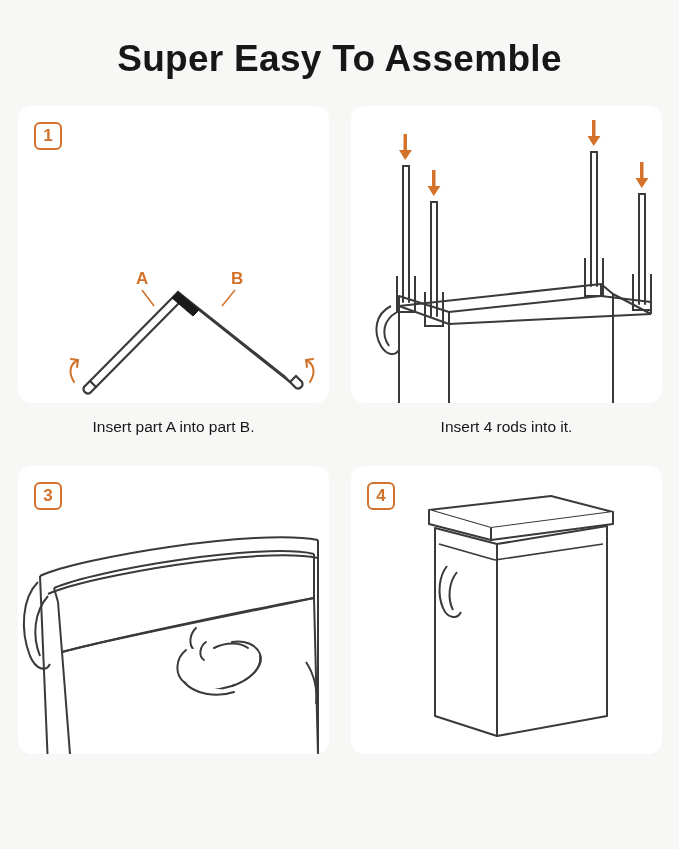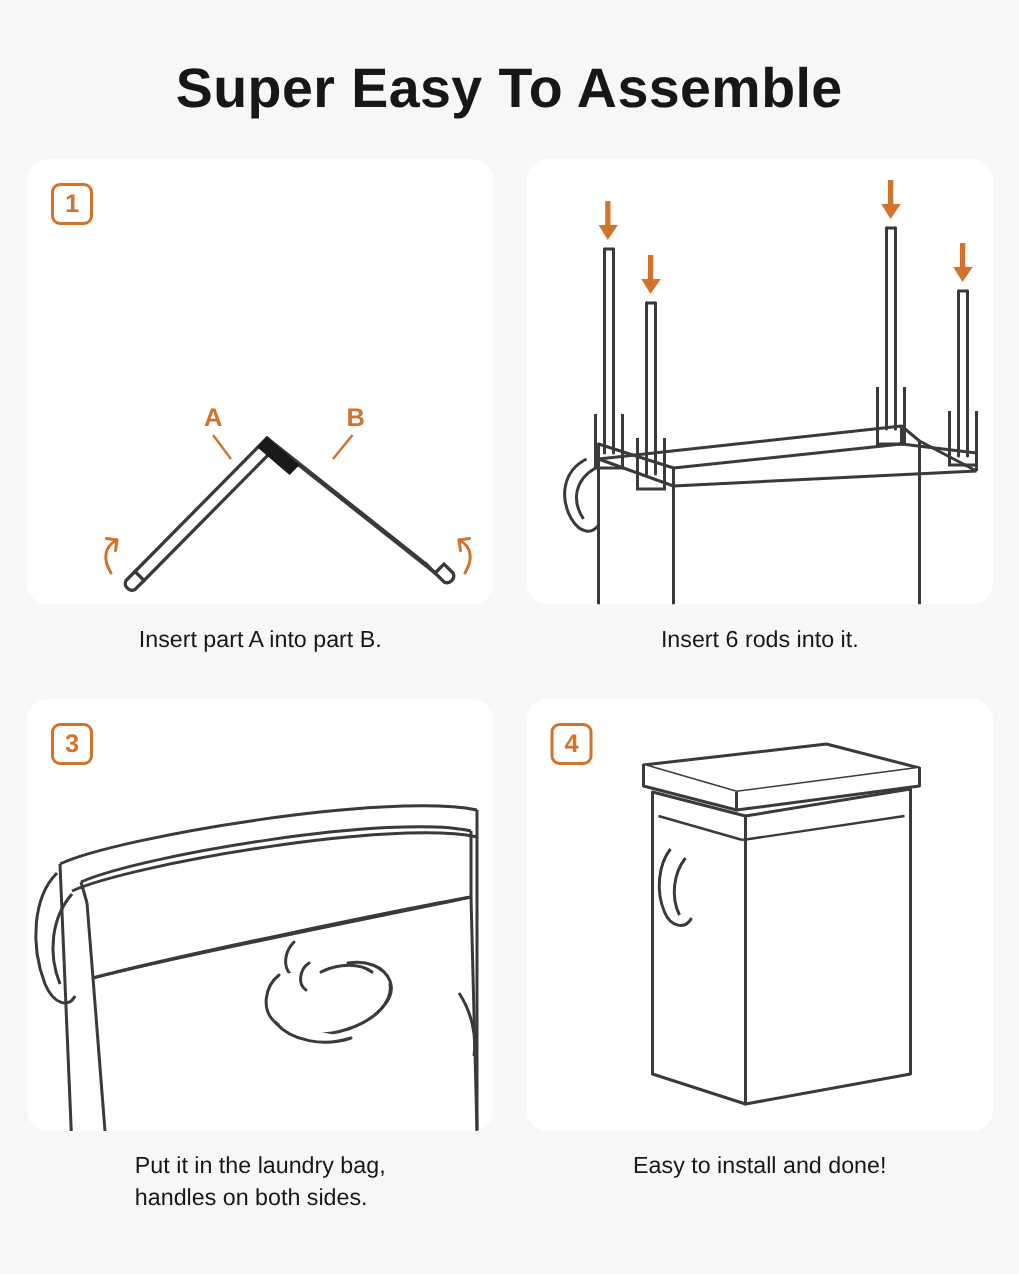--- a/index.html
+++ b/index.html
@@ -206,21 +206,21 @@
               <path d="M236.5,30 L249.5,30 L242.7,40 Z"></path>
             </g>
             <g>
               <rect x="289" y="56" width="3.5" height="18"></rect>
               <path d="M284.5,72 L297.5,72 L290.7,82 Z"></path>
             </g>
           </g>
         </svg>
 
       </div>
-      <div class="caption">Insert 6 rods into it.</div>
+      <div class="caption">Insert 4 rods into it.</div>
     </div>
 
     <div class="cell" style="margin-top:24px">
       <div class="card small">
         <div class="badge">3</div>
         <svg class="art" width="311" height="288" viewBox="0 0 311 288">
 
           <g stroke="#3a3a38" stroke-width="2" fill="none" stroke-linejoin="round">
             <path d="M22,110 L30,300"></path>
             <path d="M300,74 L300,300"></path>
@@ -251,22 +251,20 @@
             <path d="M214,220 C232,214 244,202 242,190"></path>
           </g>
 
           <g stroke="#3a3a38" stroke-width="2" fill="none">
             <path d="M44,186 L52,288"></path>
             <path d="M296,132 L300,288"></path>
             <path d="M250,214 C250,230 252,250 254,288" opacity="0"></path>
           </g>
         </svg>
       </div>
-      <div class="caption">Put it in the laundry bag,
-handles on both sides.</div>
     </div>
 
     <div class="cell" style="margin-top:24px">
       <div class="card small">
         <div class="badge">4</div>
         <svg class="art" width="311" height="288" viewBox="0 0 311 288">
 
           <g stroke="#3a3a38" stroke-width="2" fill="#ffffff" stroke-linejoin="round">
             <path d="M78,44 L200,30 L262,46 L140,62 Z"></path>
             <path d="M78,44 L78,58 L140,74 L140,62"></path>
@@ -286,17 +284,16 @@
           <g stroke="#3a3a38" stroke-width="2" fill="none">
             <path d="M96,100 C88,110 86,128 92,142 C96,152 106,154 110,146"></path>
             <path d="M106,106 C98,116 96,132 102,144"></path>
           </g>
 
           <g stroke="#3a3a38" stroke-width="1.4" fill="none">
             <path d="M146,270 L146,262" opacity="0.6"></path>
           </g>
         </svg>
       </div>
-      <div class="caption">Easy to install and done!</div>
     </div>
 
   </div>
 </div>
 
 </body></html>

